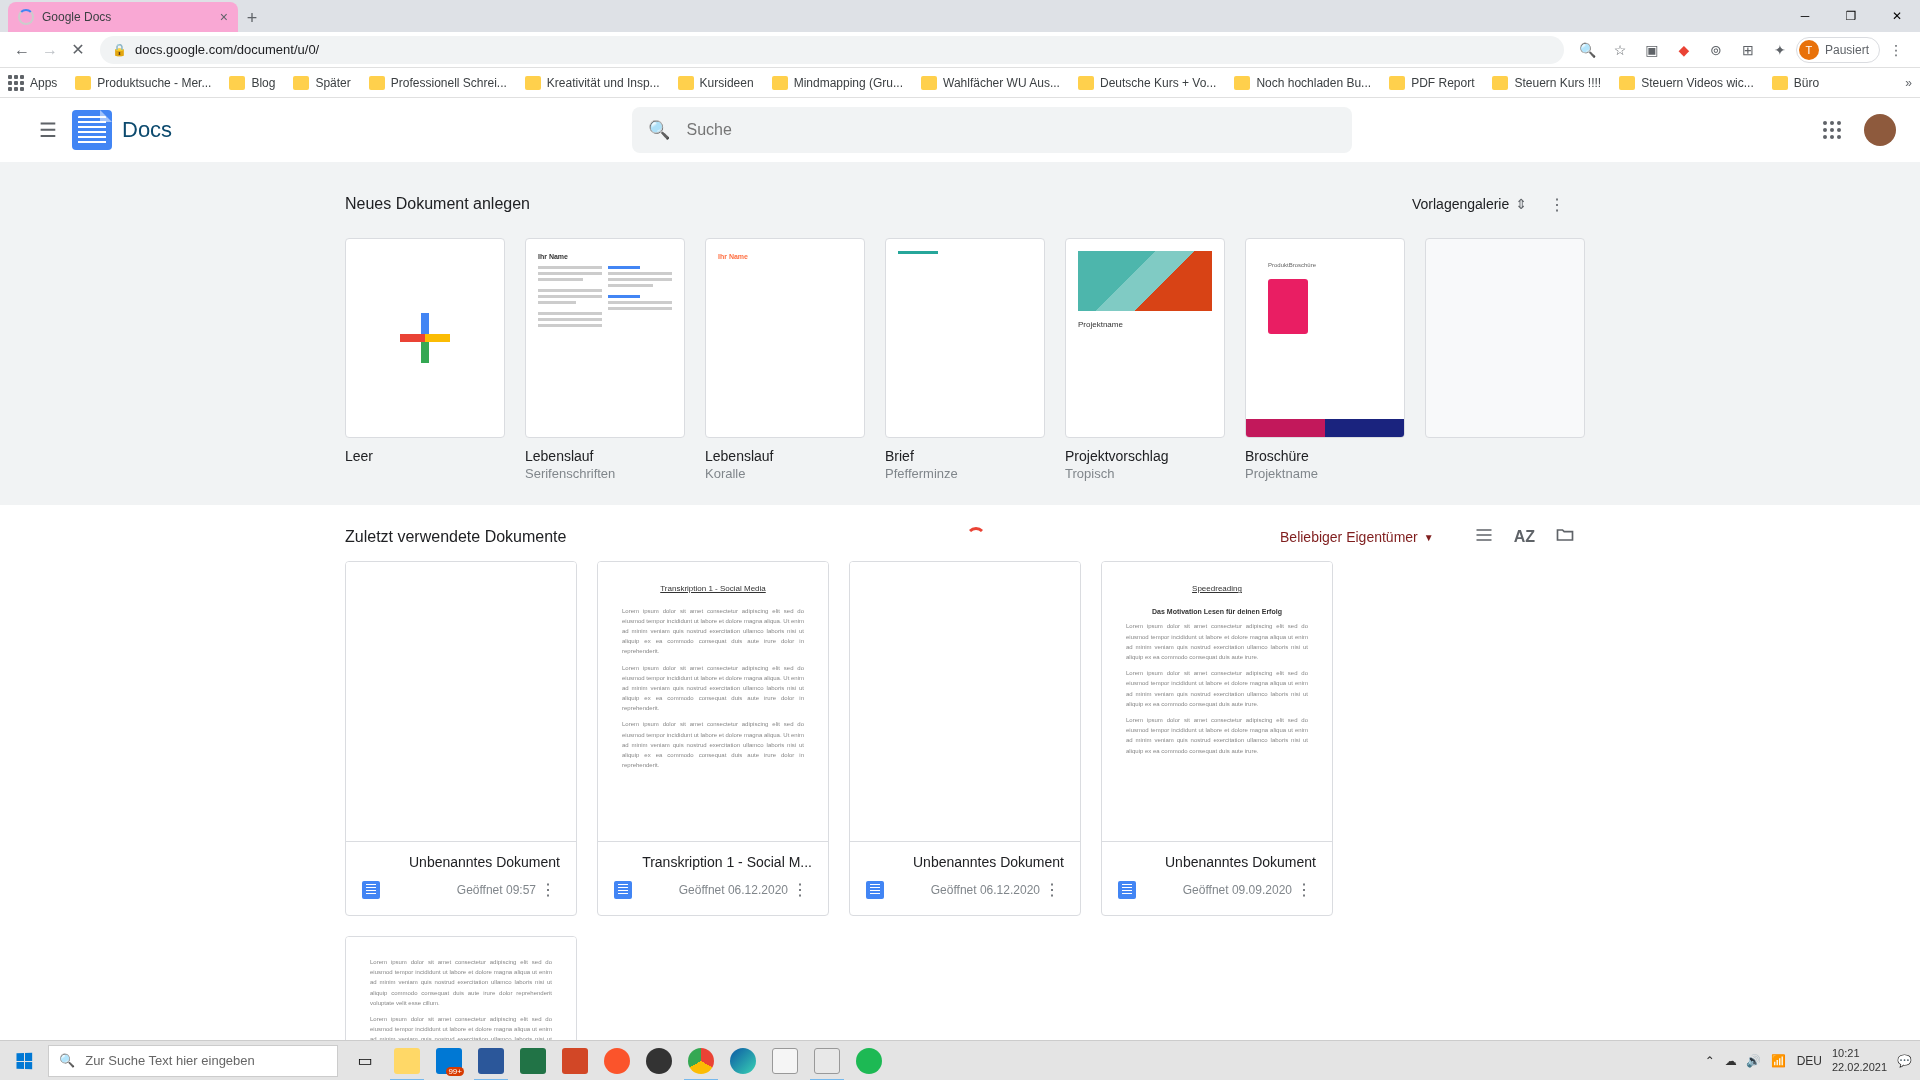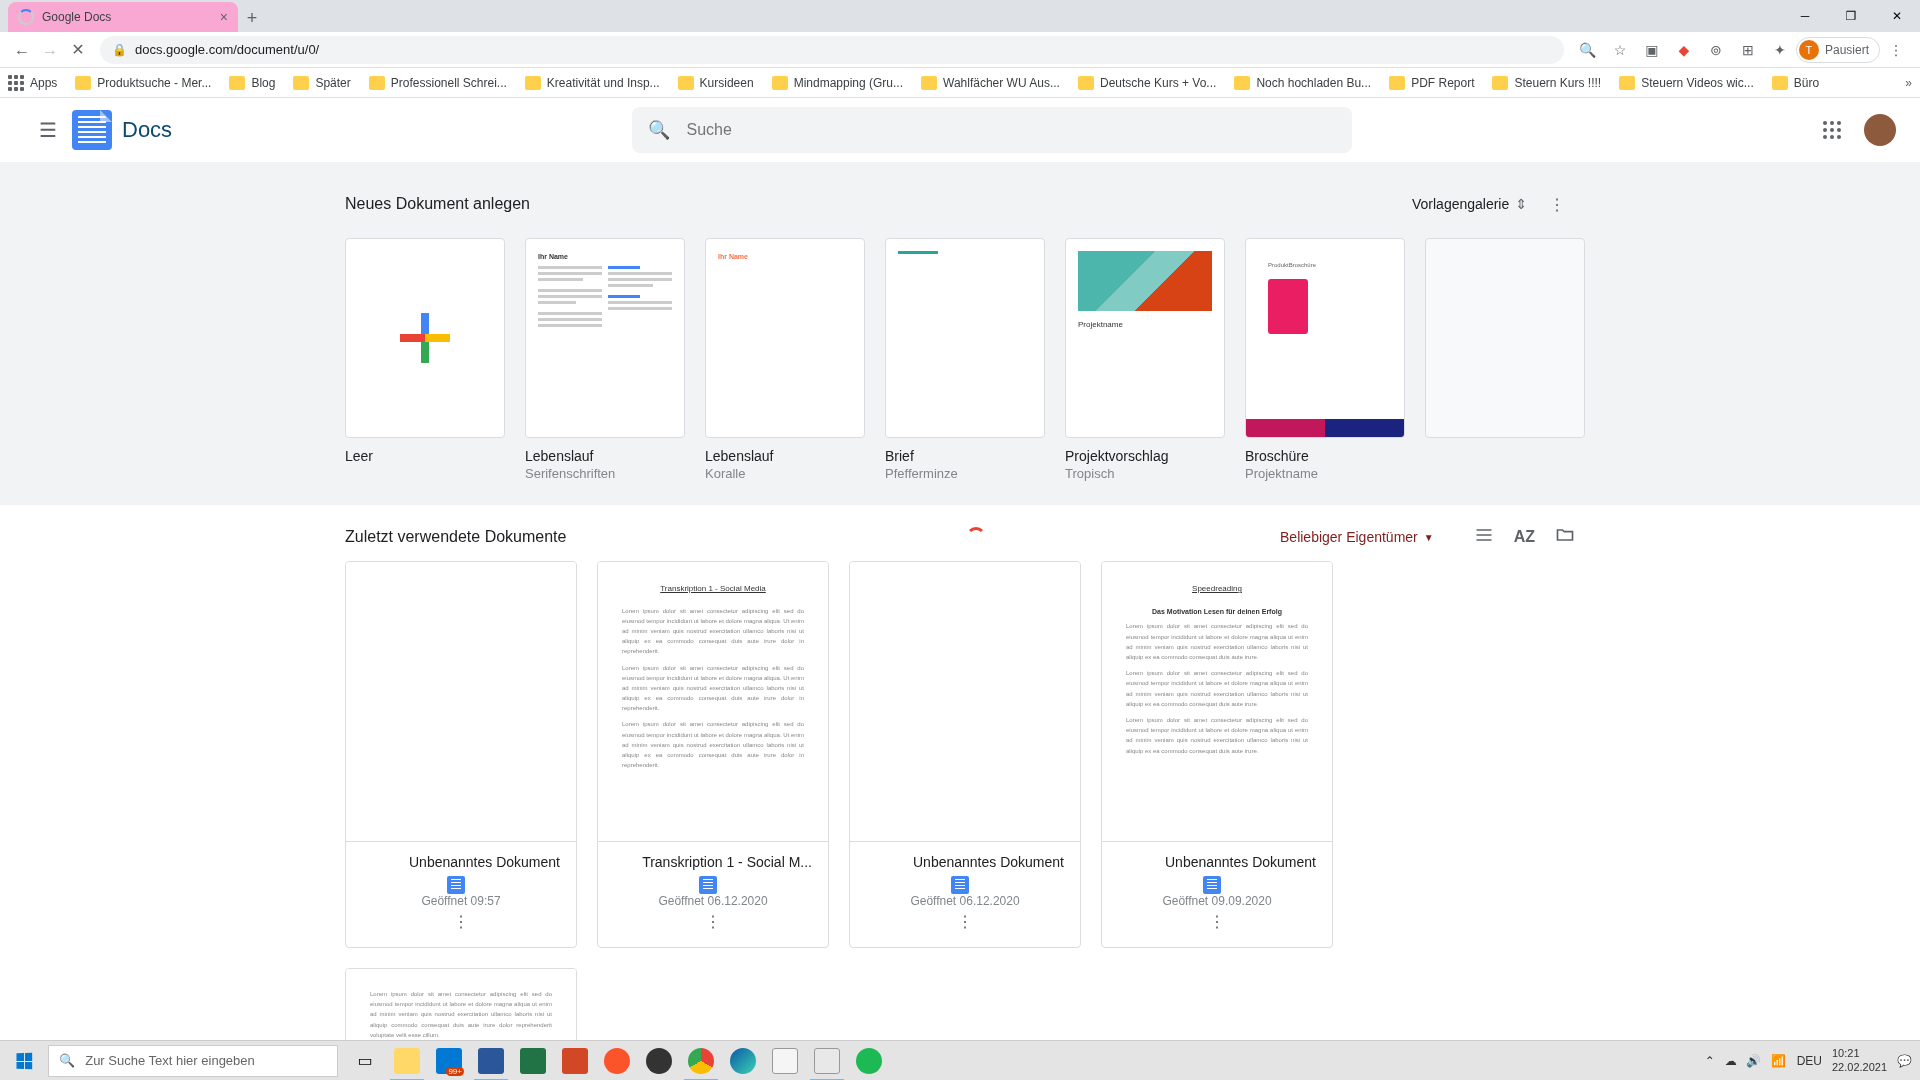--- a/index.html
+++ b/index.html
@@ -83,21 +83,21 @@
 .spinner { width: 20px; height: 20px; border: 3px solid transparent; border-top-color: #ea4335; border-radius: 50%; margin-left: 400px; }
 
 .docs-grid { display: flex; gap: 20px; flex-wrap: wrap; }
 .doc-card { width: 232px; border: 1px solid #dadce0; border-radius: 4px; overflow: hidden; cursor: pointer; }
 .doc-thumb { height: 280px; background: #fff; border-bottom: 1px solid #dadce0; padding: 20px 24px; font-size: 6px; line-height: 1.7; color: #888; overflow: hidden; }
 .doc-thumb .dt-title { text-align: center; font-size: 8px; color: #333; text-decoration: underline; margin-bottom: 10px; }
 .doc-thumb .dt-h { font-size: 7px; font-weight: bold; color: #333; margin: 8px 0 4px; text-align: center; }
 .doc-thumb p { margin-bottom: 6px; text-align: justify; }
 .doc-info { padding: 12px 16px; text-align: right; }
 .doc-title { font-size: 14px; color: #202124; white-space: nowrap; overflow: hidden; text-overflow: ellipsis; margin-bottom: 6px; }
-.doc-meta { display: flex; align-items: center; flex-direction: column; }
+.doc-meta { display: flex; align-items: center; }
 .doc-icon { width: 18px; height: 18px; background: #4285f4; border-radius: 2px; margin-right: 10px; position: relative; }
 .doc-icon::after { content: ''; position: absolute; inset: 3px 4px; background: repeating-linear-gradient(#fff 0 1px, transparent 1px 3px); }
 .doc-date { font-size: 12px; color: #80868b; flex: 1; }
 .doc-more { color: #5f6368; padding: 4px; }
 
 
 .taskbar { position: absolute; bottom: 0; left: 0; right: 0; height: 40px; background: #e4e4e4; display: flex; align-items: center; border-top: 1px solid #ccc; }
 .start { width: 48px; height: 40px; display: flex; align-items: center; justify-content: center; }
 .win-logo { width: 16px; height: 16px; display: grid; grid-template-columns: 1fr 1fr; gap: 1px; transform: perspective(40px) rotateY(-12deg); }
 .win-logo span { background: #0078d4; }

